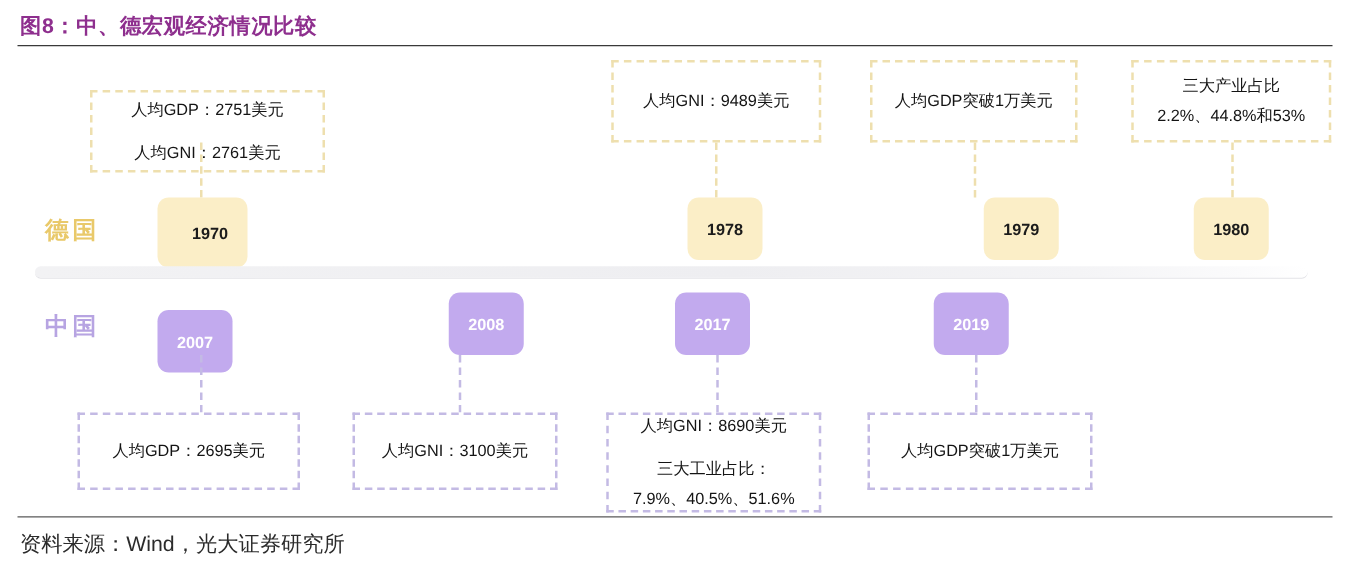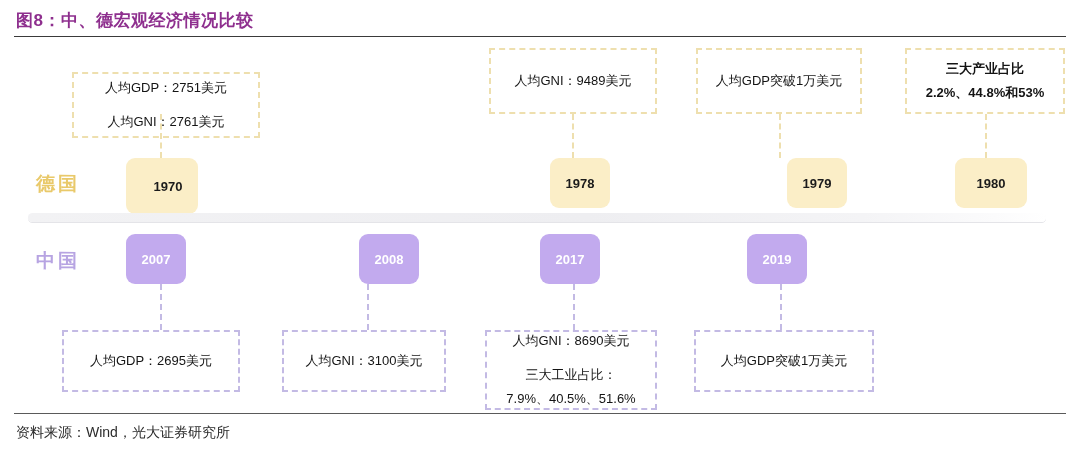--- a/index.html
+++ b/index.html
@@ -42,21 +42,21 @@
     left: 14px;
     top: 413px;
     width: 1052px;
     height: 1px;
     background: #5a5a5a;
   }
   .source-note {
     position: absolute;
     left: 16px;
     top: 424px;
-    font-size: 14px;
+    font-size: 17px;
     color: #2b2b2b;
     white-space: nowrap;
   }
 
   
   .timeline-bar {
     position: absolute;
     left: 28px;
     top: 213px;
     width: 1018px;
@@ -140,50 +140,50 @@
   </div>
 
   <div class="anno de" style="left:489px; top:48px; width:168px; height:66px;">
     <span class="line">人均GNI：9489美元</span>
   </div>
 
   <div class="anno de" style="left:696px; top:48px; width:166px; height:66px;">
     <span class="line">人均GDP突破1万美元</span>
   </div>
 
-  <div class="anno de" style="left:905px; top:48px; width:160px; height:66px;font-weight:bold;">
+  <div class="anno de" style="left:905px; top:48px; width:160px; height:66px;">
     <span class="line">三大产业占比</span>
     <span class="line tight">2.2%、44.8%和53%</span>
   </div>
 
   <div class="connector" style="left:160px; top:114px; height:44px;"></div>
   <div class="connector" style="left:572px; top:114px; height:44px;"></div>
   <div class="connector" style="left:779px; top:114px; height:44px;"></div>
   <div class="connector" style="left:985px; top:114px; height:44px;"></div>
 
   <div class="row-label germany">德国</div>
 
   <div class="year-chip de" style="left:126px; top:158px; width:60px; height:56px;padding-left:12px;">
     <span>1970</span>
   </div>
   <div class="year-chip de" style="left:540px; top:158px; width:60px; height:50px;margin-left:10px;">
     <span>1978</span>
   </div>
   <div class="year-chip de" style="left:747px; top:158px; width:60px; height:50px;margin-left:40px;">
     <span>1979</span>
   </div>
-  <div class="year-chip de" style="left:955px; top:158px; width:72px; height:50px;">
+  <div class="year-chip de" style="left:955px; top:158px; width:60px; height:50px;">
     <span>1980</span>
   </div>
 
   <div class="timeline-bar"></div>
 
   <div class="row-label china">中国</div>
 
-  <div class="year-chip cn" style="left:126px; top:234px; width:60px; height:50px;">
+  <div class="year-chip cn" style="left:126px; top:248px; width:60px; height:50px;">
     <span>2007</span>
   </div>
   <div class="year-chip cn" style="left:333px; top:234px; width:60px; height:50px;margin-left:26px;">
     <span>2008</span>
   </div>
   <div class="year-chip cn" style="left:540px; top:234px; width:60px; height:50px;">
     <span>2017</span>
   </div>
   <div class="year-chip cn" style="left:747px; top:234px; width:60px; height:50px;">
     <span>2019</span>

